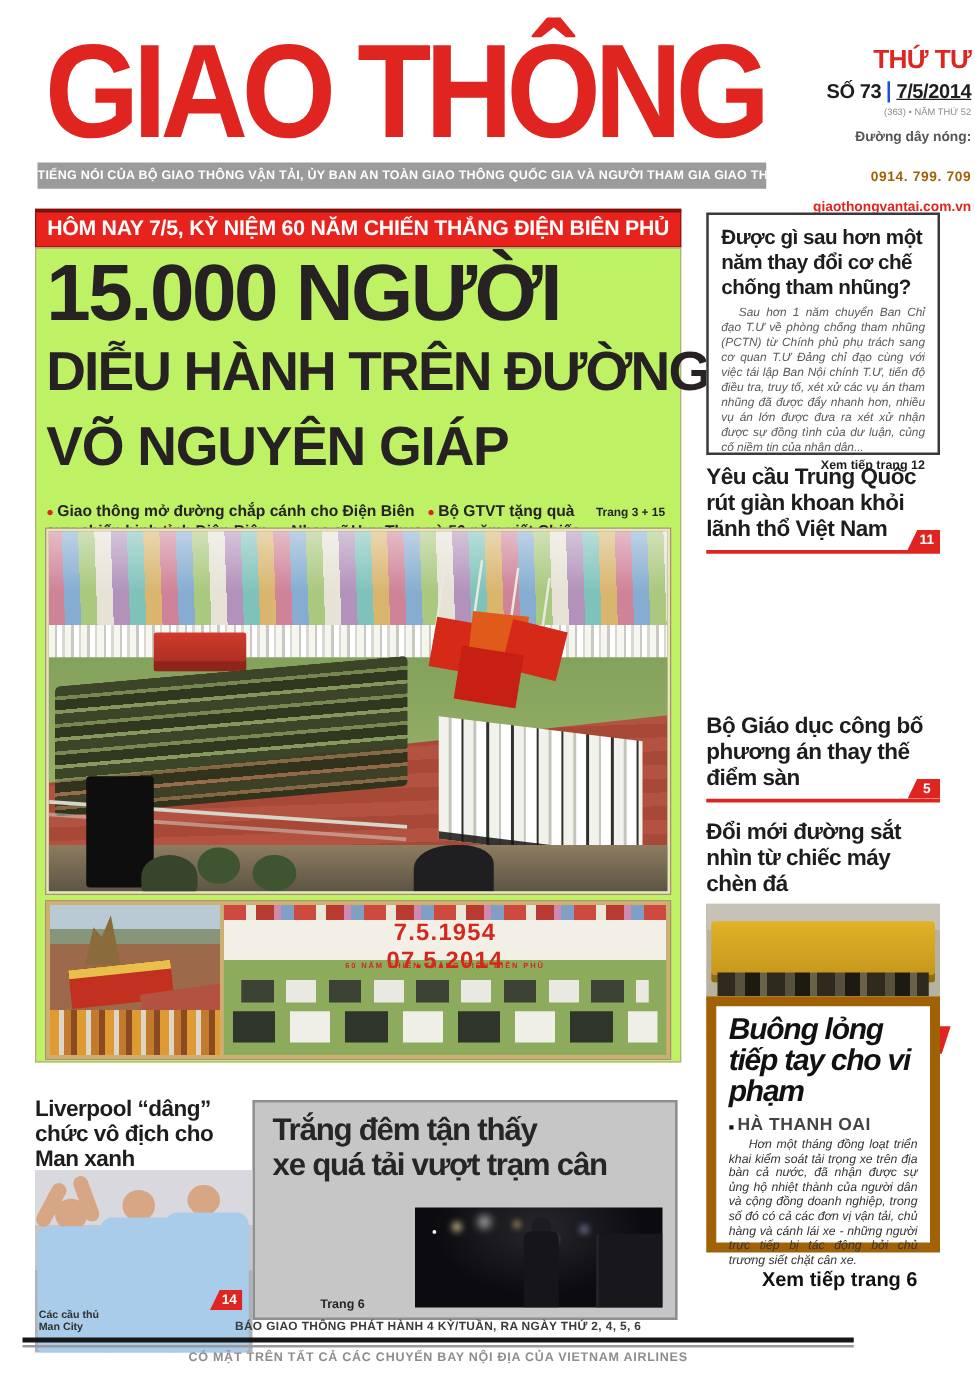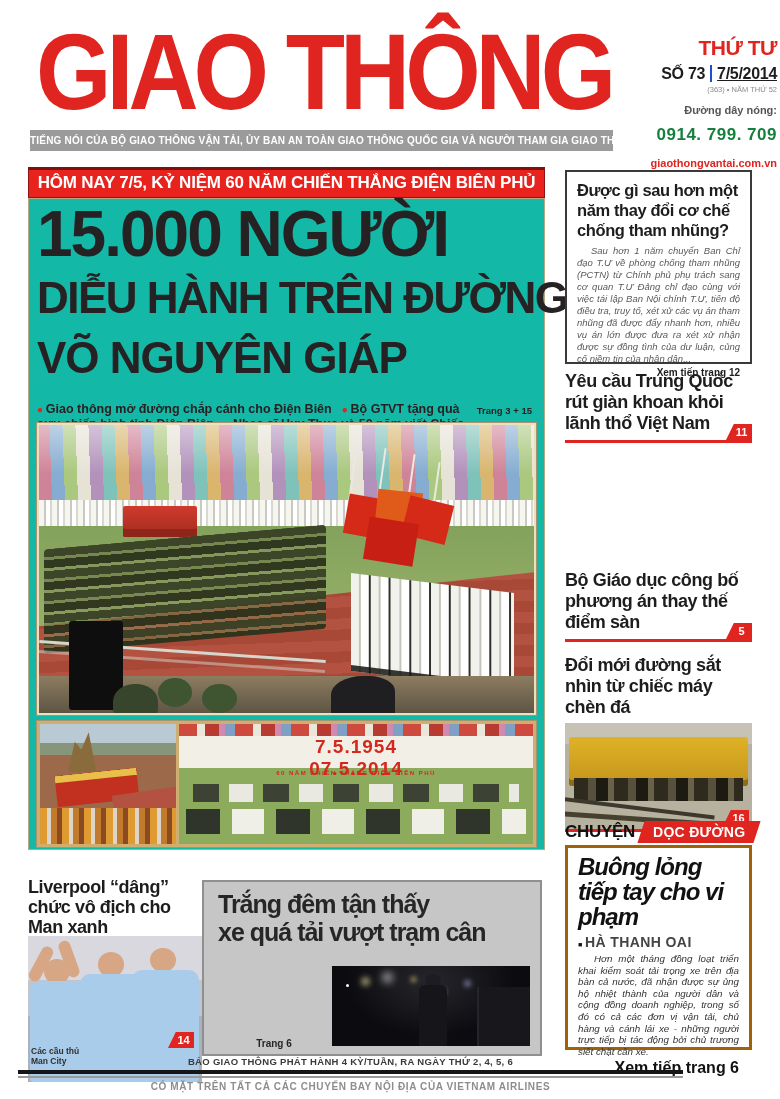--- a/index.html
+++ b/index.html
@@ -13,29 +13,29 @@
         color:#e0241f;transform:scaleY(1.10);transform-origin:left top;white-space:nowrap;}
   .tagline{left:30px;top:130px;width:583px;height:21px;background:#9b9b9b;
            color:#fff;font-size:10px;font-weight:bold;line-height:21px;text-align:center;
            letter-spacing:.2px;white-space:nowrap;overflow:hidden;}
   .issue-block{left:600px;top:36px;width:177px;text-align:right;line-height:1.1;}
   .issue-day{color:#e0241f;font-size:21px;font-weight:900;letter-spacing:-.5px;}
   .issue-line{margin-top:6px;font-size:16px;font-weight:900;color:#1d1d1d;letter-spacing:-.3px;}
   .issue-line .d{border-left:2px solid #1d4ed8;padding-left:5px;margin-left:5px;font-weight:bold;text-decoration:underline;}
   .issue-meta{margin-top:3px;font-size:7.5px;color:#8a8a8a;font-weight:normal;}
   .hot-label{margin-top:10px;font-size:11px;color:#555;font-weight:bold;}
-  .hot-num{margin-top:10px;font-size:17px;color:#15803d;font-weight:900;letter-spacing:.5px;}
+  .hot-num{margin-top:20px;font-size:11px;color:#a16207;font-weight:900;letter-spacing:.5px;}
   .website{margin-top:12px;font-size:11px;color:#e0241f;font-weight:900;}
 
   
   .kicker{left:28px;top:167px;width:517px;height:31px;background:#e8231d;
           border:1px solid #8f1510;border-top:3px solid #7c120e;box-sizing:border-box;
           color:#fff;font-weight:900;font-size:17px;line-height:25px;text-align:center;
           letter-spacing:-.2px;white-space:nowrap;}
-  .panel{left:28px;top:198px;width:517px;height:652px;background:#14b8a6;
+  .panel{left:28px;top:198px;width:517px;height:652px;background:#bef264;
          border:1px solid #b7a986;box-sizing:border-box;padding-left:20px;}
   .hl{position:absolute;left:8px;right:6px;color:#262123;font-weight:900;white-space:nowrap;}
   .hl1{top:2px;font-size:64px;line-height:66px;letter-spacing:-2px;}
   .hl2{top:70px;font-size:44px;line-height:58px;letter-spacing:-1.5px;}
   .hl3{top:130px;font-size:44px;line-height:58px;letter-spacing:-1px;}
   .bullets{position:absolute;left:8px;right:70px;top:190px;font-size:12.5px;font-weight:900;
            color:#262123;line-height:15px;}
   .bli::before{content:"● ";color:#e0241f;font-size:10px;}
   .bli{margin-right:10px;}
   .pageref{position:absolute;right:12px;top:206px;font-size:9.5px;font-weight:900;color:#262123;}
@@ -139,21 +139,21 @@
   .r-rail1{position:absolute;left:-4%;bottom:18%;width:84%;height:4px;background:#3c382c;transform:rotate(7deg);}
   .r-rail2{position:absolute;left:-6%;bottom:6%;width:112%;height:5px;background:#46412f;transform:rotate(4deg);}
   .rwy-line{margin-top:0;height:3px;background:#e0241f;}
 
   .colkick{left:565px;top:821px;width:187px;height:22px;white-space:nowrap;}
   .colkick-black{display:inline-block;font-size:17px;font-weight:900;color:#111;letter-spacing:-.3px;vertical-align:top;line-height:22px;}
   .colkick-red{display:inline-block;background:#e0241f;transform:skewX(-18deg);margin-left:6px;
       padding:0 12px;height:22px;vertical-align:top;}
   .colkick-red span{display:inline-block;transform:skewX(18deg);color:#fff;font-size:14px;
       font-weight:900;line-height:22px;letter-spacing:.3px;}
-  .colbox{left:565px;top:845px;width:187px;height:205px;background:#fff;border:3px solid #a16207;
+  .colbox{left:565px;top:797px;width:187px;height:205px;background:#fff;border:8px solid #a16207;
       box-sizing:border-box;padding:6px 10px 4px;}
   .col-title{font-size:24px;line-height:25px;font-weight:900;font-style:italic;color:#111;letter-spacing:-1px;}
   .col-byline{margin-top:5px;font-size:14px;font-weight:900;color:#444;letter-spacing:.4px;}
   .col-byline::before{content:"■ ";color:#111;font-size:7px;}
   .col-body{margin-top:3px;font-size:9.8px;font-style:italic;color:#333;line-height:11.6px;
       text-align:justify;text-indent:16px;}
   .col-more{margin-top:2px;font-size:16px;font-weight:900;color:#111;text-align:right;}
 
   
   .fb-title{left:28px;top:877px;width:172px;font-size:18px;line-height:20px;font-weight:900;

